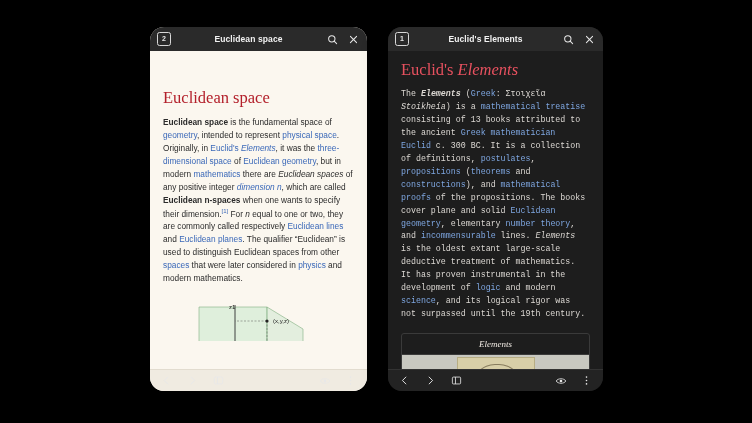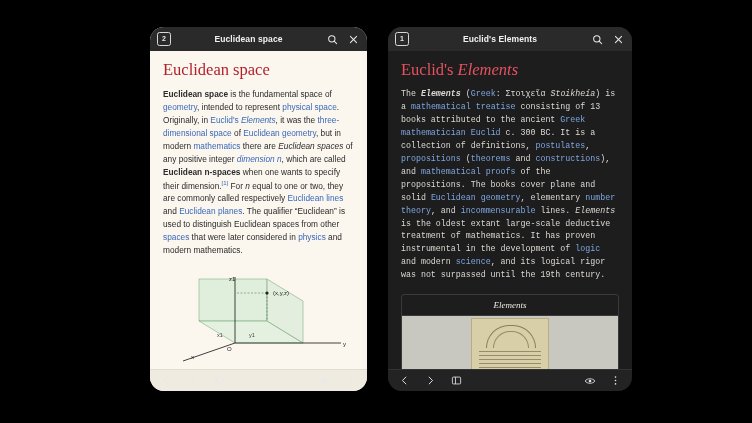--- a/index.html
+++ b/index.html
@@ -26,25 +26,26 @@
     display: flex;
     flex-direction: column;
     box-shadow: 0 6px 22px rgba(0,0,0,0.75);
   }
   .window.left {
     left: 150px;
     top: 27px;
     width: 217px;
     height: 364px;
     background: #fbf7ef;
+    gap: 28px;
   }
   .window.right {
     left: 388px;
     top: 27px;
-    width: 244px;
+    width: 215px;
     height: 364px;
     background: #1d1d1d;
   }
 
   
   .titlebar {
     height: 24px;
     flex: 0 0 24px;
     display: flex;
     align-items: center;

